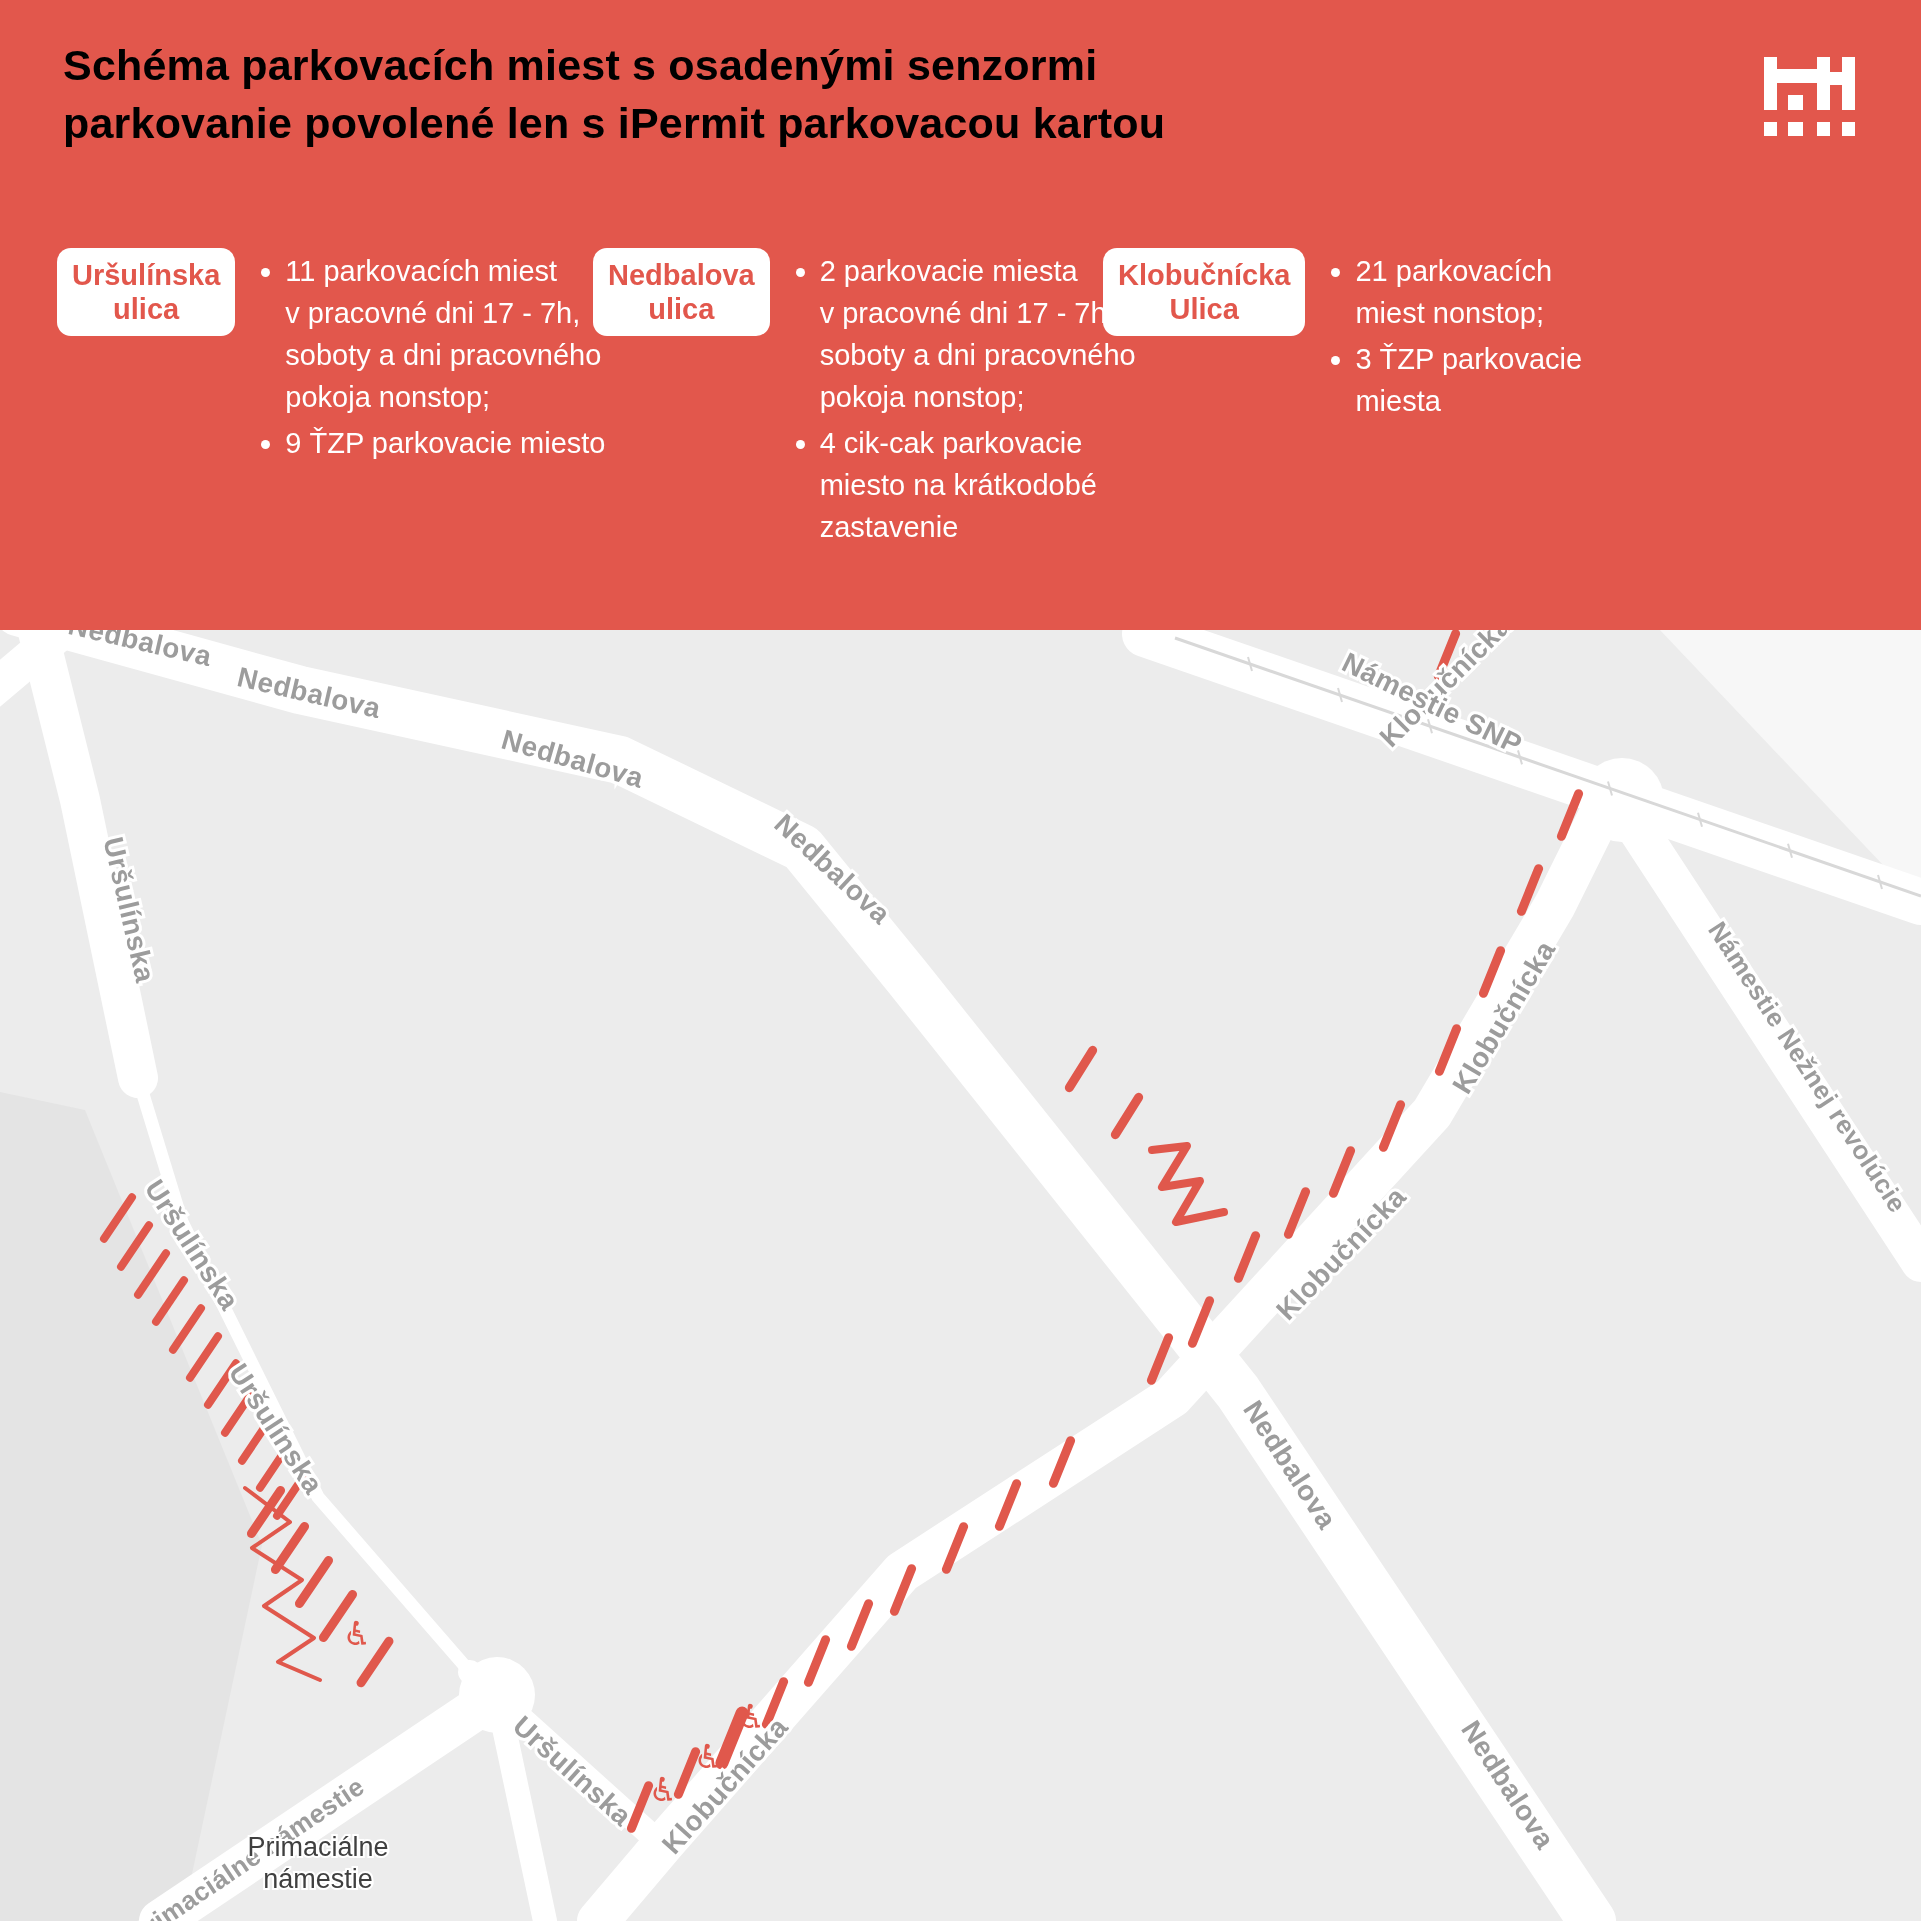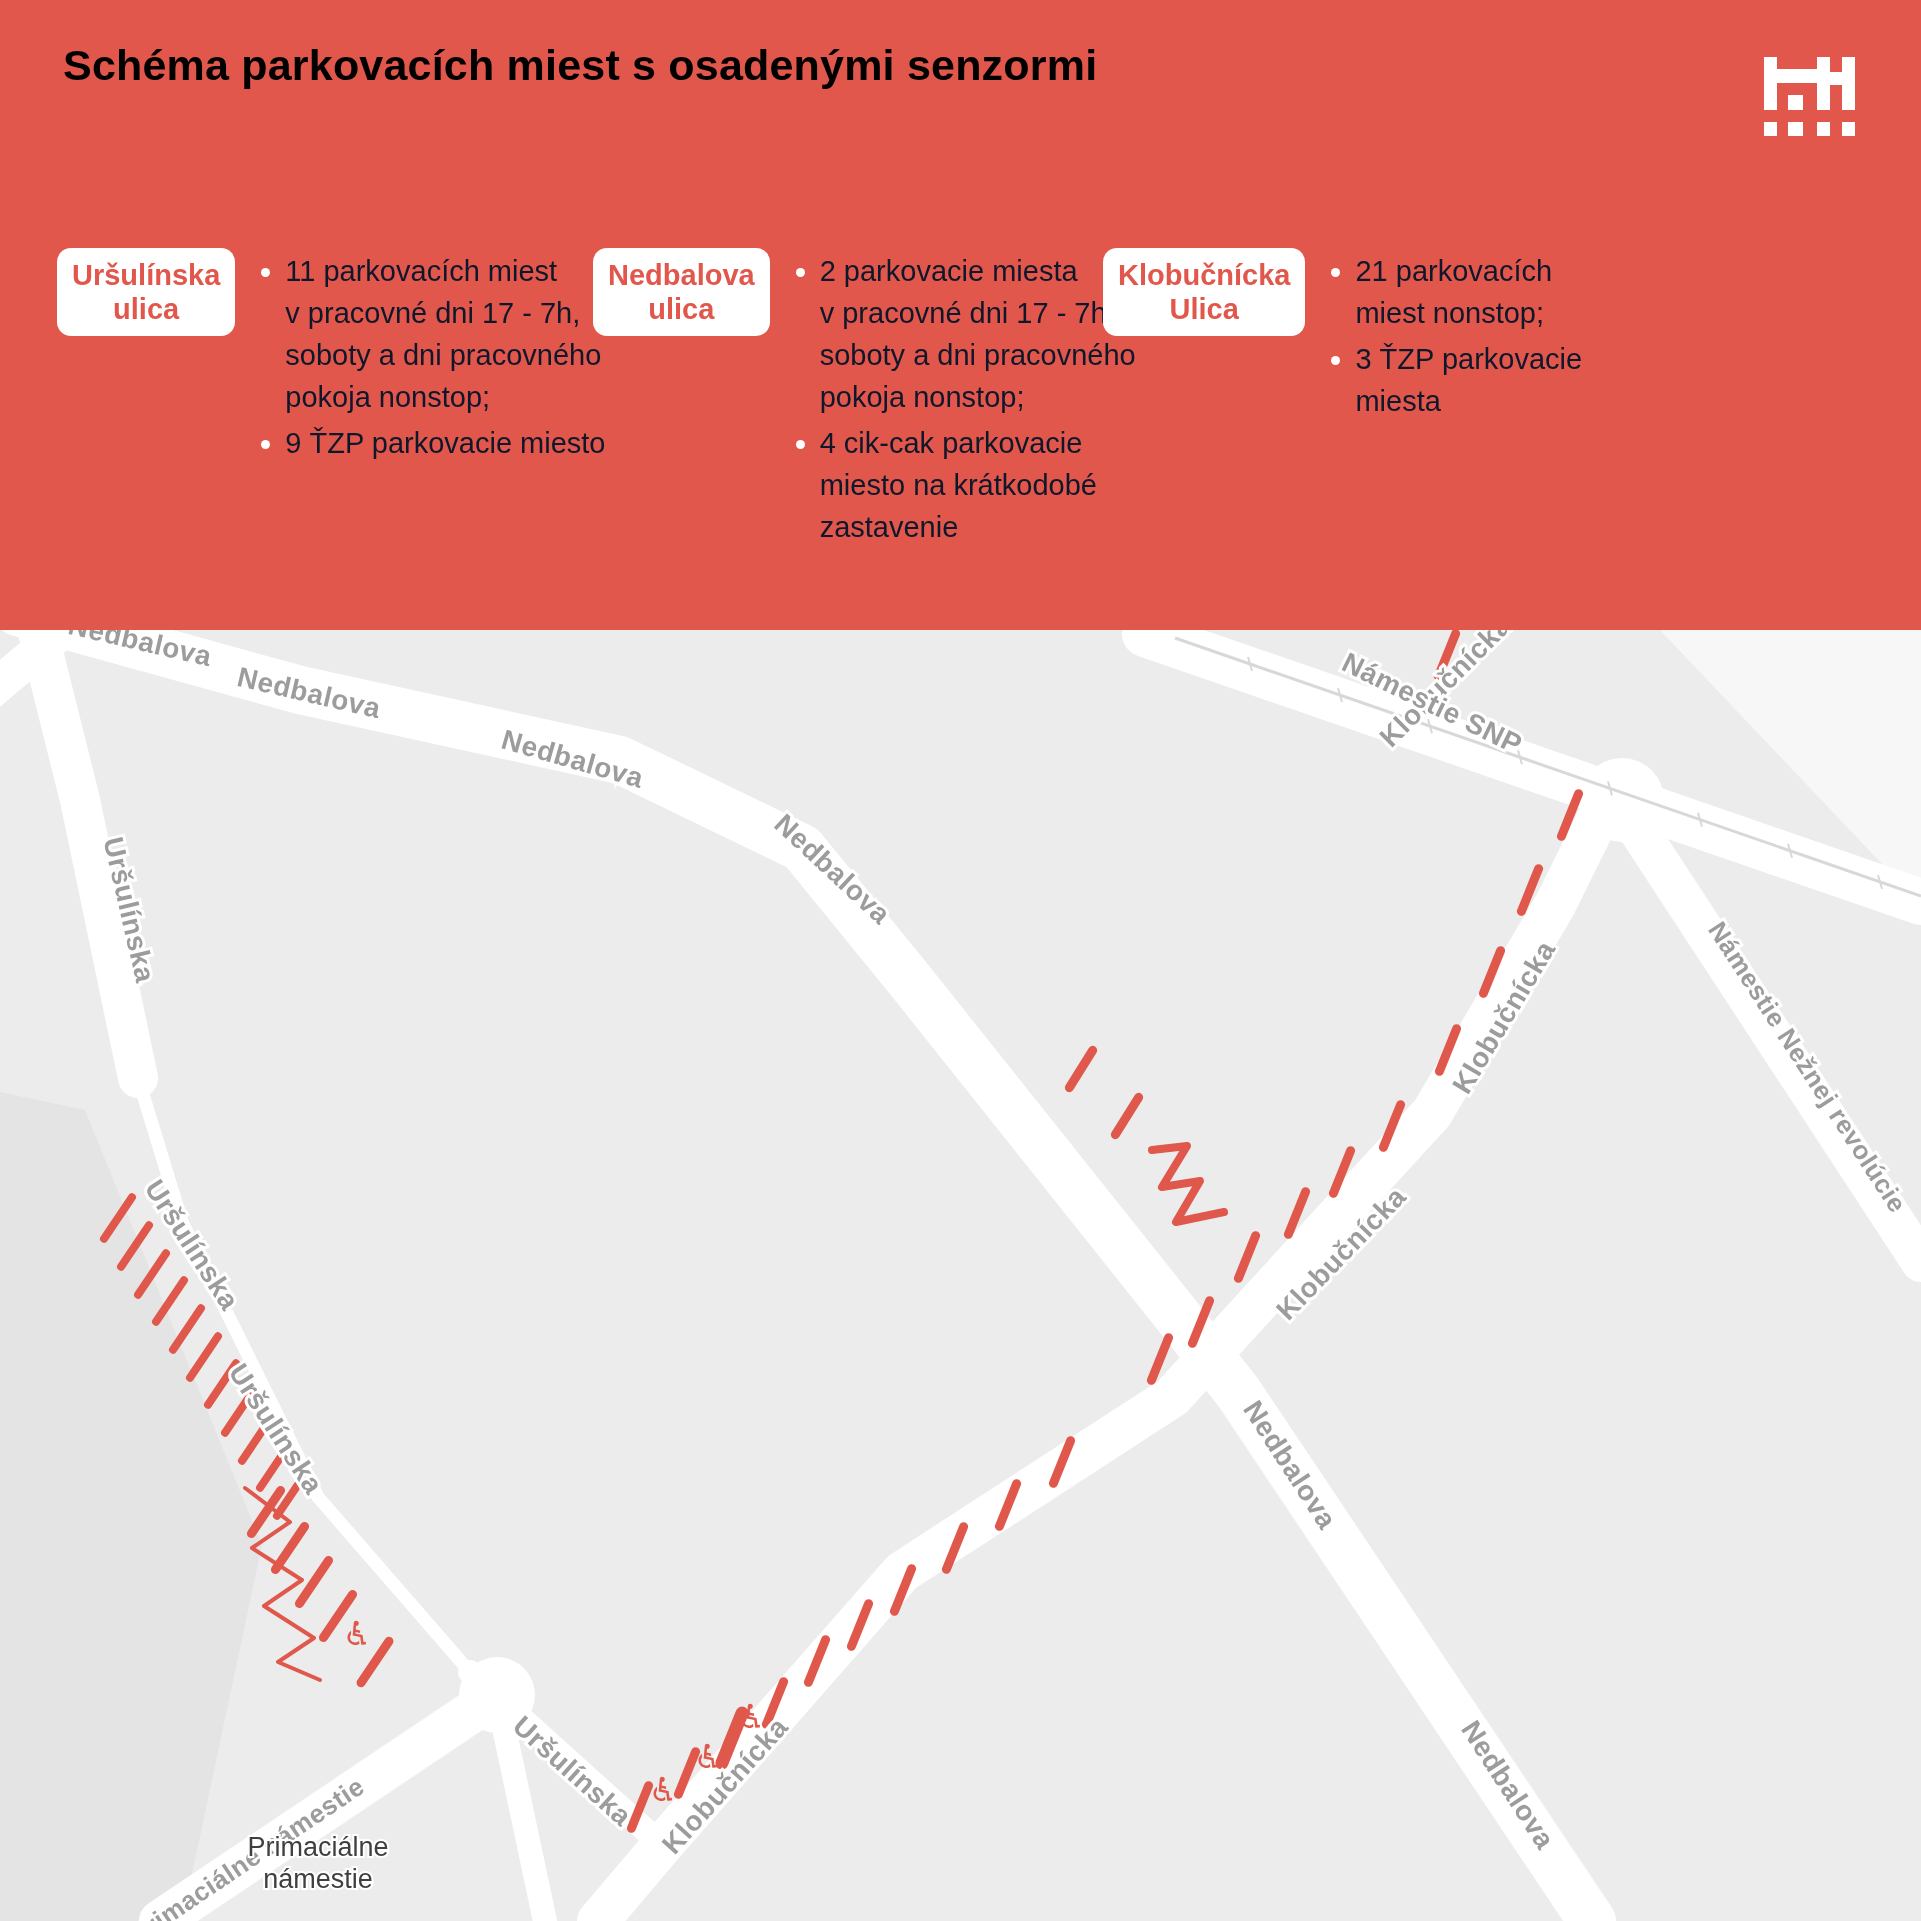--- a/index.html
+++ b/index.html
@@ -6,38 +6,39 @@
   .page{position:relative;width:1921px;height:1921px;overflow:hidden;background:#ECECEC;
         font-family:"Liberation Sans",sans-serif;}
   .header{position:absolute;left:0;top:0;width:1921px;height:630px;background:#E2574C;}
   .title{position:absolute;left:63px;top:36px;color:#000000;font-size:43px;font-weight:700;
          line-height:1.36;letter-spacing:.2px;white-space:nowrap;}
   .logo{position:absolute;right:66px;top:57px;}
   .legend-col{position:absolute;top:248px;display:flex;align-items:flex-start;gap:20px;}
   .col1{left:57px;}  .col2{left:593px;}  .col3{left:1103px;}
   .street-box{background:#FFFFFF;color:#E2574C;font-weight:700;font-size:29px;line-height:1.18;
               text-align:center;padding:10px 15px;border-radius:14px;flex:0 0 auto;}
-  ul.bullets{margin:2px 0 0 0;padding-left:30px;color:#0f172a;font-size:29px;line-height:1.45;}
+  ul.bullets{margin:2px 0 0 0;padding-left:30px;color:#ffffff;font-size:29px;line-height:1.45;}
   ul.bullets li{white-space:pre-line;margin:0 0 4px 0;}
   ul.bullets li::marker{color:#FFFFFF;}
   .w1{width:355px;} .w2{width:345px;} .w3{width:290px;}
   #map-svg{position:absolute;left:0;top:630px;}
   #map-svg text{font-family:"Liberation Sans","DejaVu Sans",sans-serif;}
   .st-label{font-weight:700;fill:#9C9C9C;stroke:#FFFFFF;stroke-width:6px;paint-order:stroke;
             letter-spacing:.5px;}
   .place-label{font-weight:500;fill:#3F3F3F;stroke:#FFFFFF;stroke-width:4px;paint-order:stroke;}
 </style>
 </head>
 <body>
 
 <div class="page">
 
   <div class="header">
     <div class="title">
       <div>Schéma parkovacích miest s osadenými senzormi</div>
+      <div>parkovanie povolené len s iPermit parkovacou kartou</div>
     </div>
 
     <svg class="logo" width="91" height="79" viewBox="0 0 91 79">
       <g fill="#FFFFFF">
         <rect x="0" y="0" width="13" height="53"></rect>
         <rect x="13" y="12" width="40" height="14"></rect>
         <rect x="53" y="0" width="13" height="53"></rect>
         <rect x="66" y="15" width="13" height="13"></rect>
         <rect x="78" y="0" width="13" height="53"></rect>
         <rect x="24" y="38" width="15" height="15"></rect>

